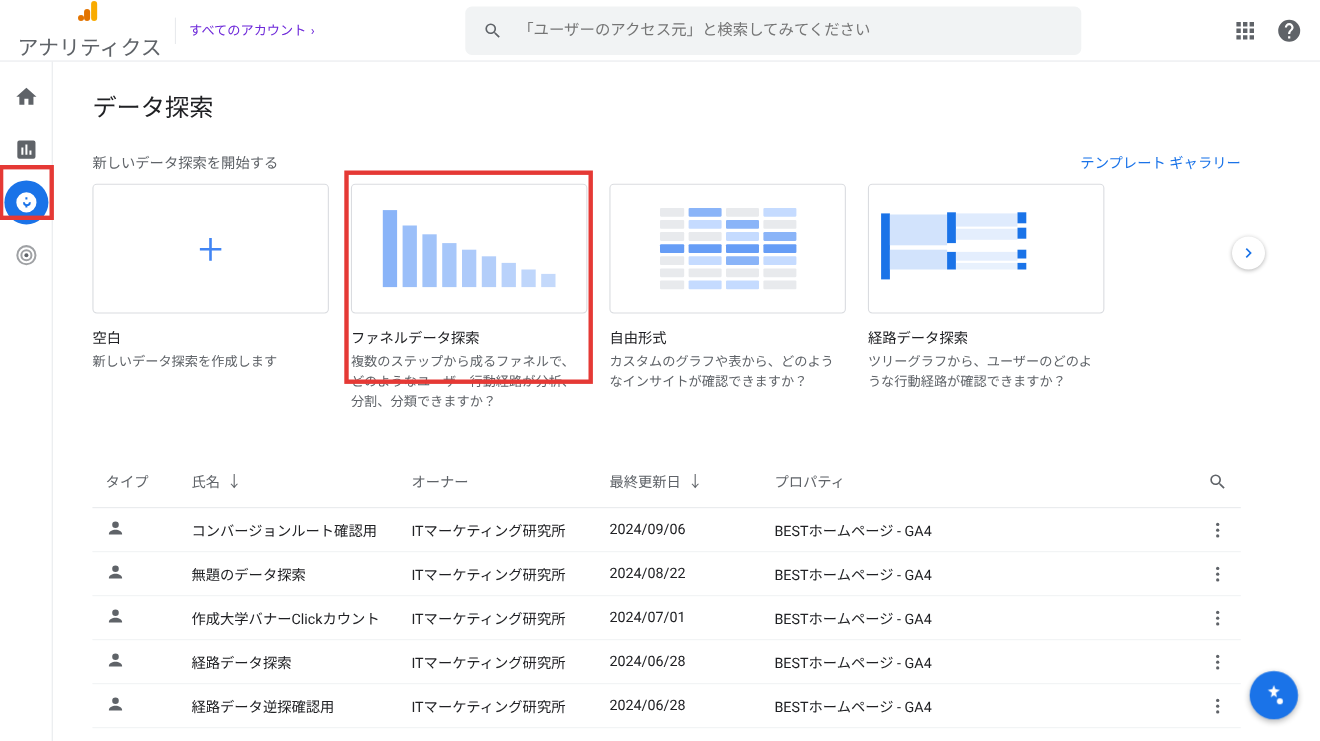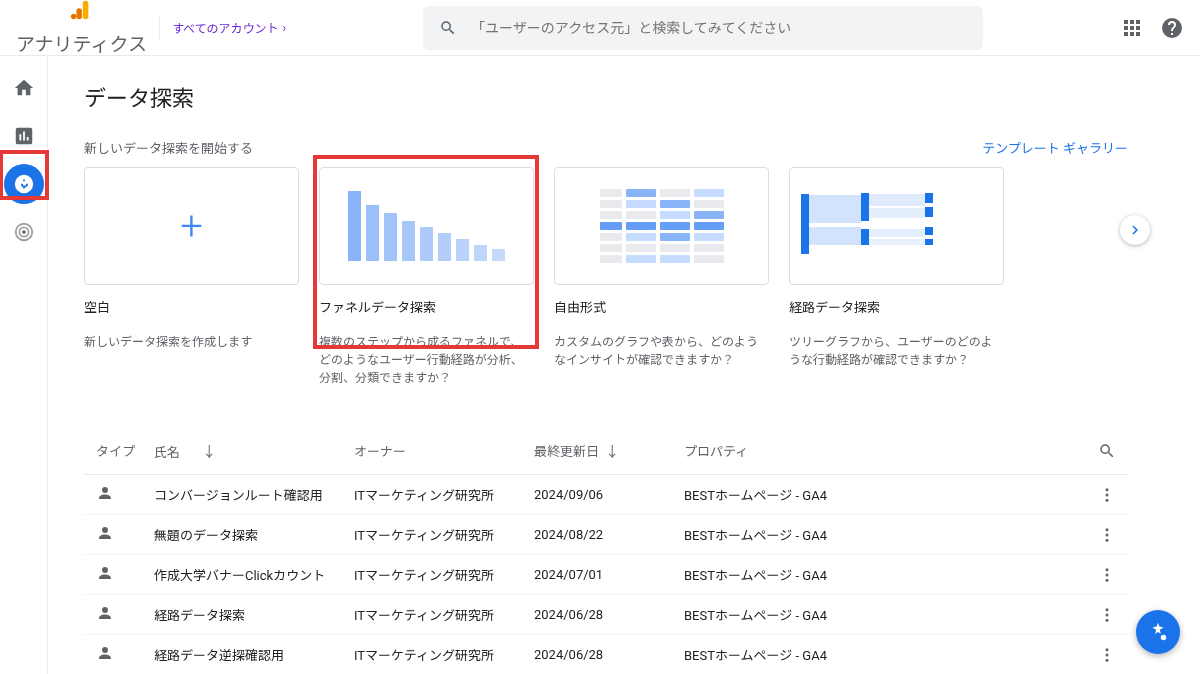--- a/index.html
+++ b/index.html
@@ -30,33 +30,33 @@
 .main { flex: 1; padding: 24px 0 40px 36px; max-width: 1120px; }
 
 .page-title { font-size: 22px; font-weight: 400; color: #202124; margin-bottom: 26px; }
 .section-row { display: flex; justify-content: space-between; align-items: center; margin-bottom: 10px; padding-right: 40px; }
 .section-label { font-size: 13px; color: #5f6368; }
 .gallery-link { font-size: 13px; color: #1a73e8; cursor: pointer; text-decoration: none; }
 
 .templates { display: flex; gap: 20px; margin-bottom: 40px; position: relative; }
 .template-card { width: 215px; cursor: pointer; }
 .card-thumb { width: 215px; height: 118px; border: 1px solid #dadce0; border-radius: 4px; display: flex; align-items: center; justify-content: center; overflow: hidden; background: #fff; }
-.card-title { font-size: 13px; color: #202124; margin-top: 12px; margin-bottom: 17px; }
+.card-title { font-size: 13px; color: #202124; margin-top: 12px; margin-bottom: 4px; }
 .card-desc { font-size: 12px; color: #5f6368; line-height: 1.5; }
 
 .highlight-template { position: absolute; top: -12px; left: 229px; width: 226px; height: 194px; border: 4px solid #e53935; pointer-events: none; }
 
 .scroll-btn { position: absolute; right: 18px; top: 48px; width: 30px; height: 30px; border-radius: 50%; background: #fff; box-shadow: 0 1px 4px rgba(0,0,0,0.3); display: flex; align-items: center; justify-content: center; cursor: pointer; }
 
 
 .table { padding-right: 40px; }
 .table-header { display: flex; align-items: center; height: 48px; border-bottom: 1px solid #e8eaed; color: #5f6368; font-size: 13px; }
 .table-row { display: flex; align-items: center; height: 40px; border-bottom: 1px solid #f1f3f4; font-size: 13px; }
 .col-type { width: 70px; padding-left: 12px; }
-.col-name { width: 200px; display:flex; align-items:flex-end; gap:22px;}
+.col-name { width: 200px; display:flex; align-items:flex-start; gap:6px;margin-left:20px;}
 .col-owner { width: 180px; }
 .col-date { width: 150px; display:flex; align-items:center; gap:6px;}
 .col-prop { flex: 1; }
 .col-act { width: 60px; display: flex; justify-content: flex-end; padding-right: 12px; }
 .sort-arrow { font-size: 14px; }
 .row-icon { width: 18px; height: 18px; fill: #5f6368; }
 .more-icon { cursor: pointer; }
 
 
 .plus { font-size: 40px; font-weight: 300; } .plus .b{color:#4285f4}

